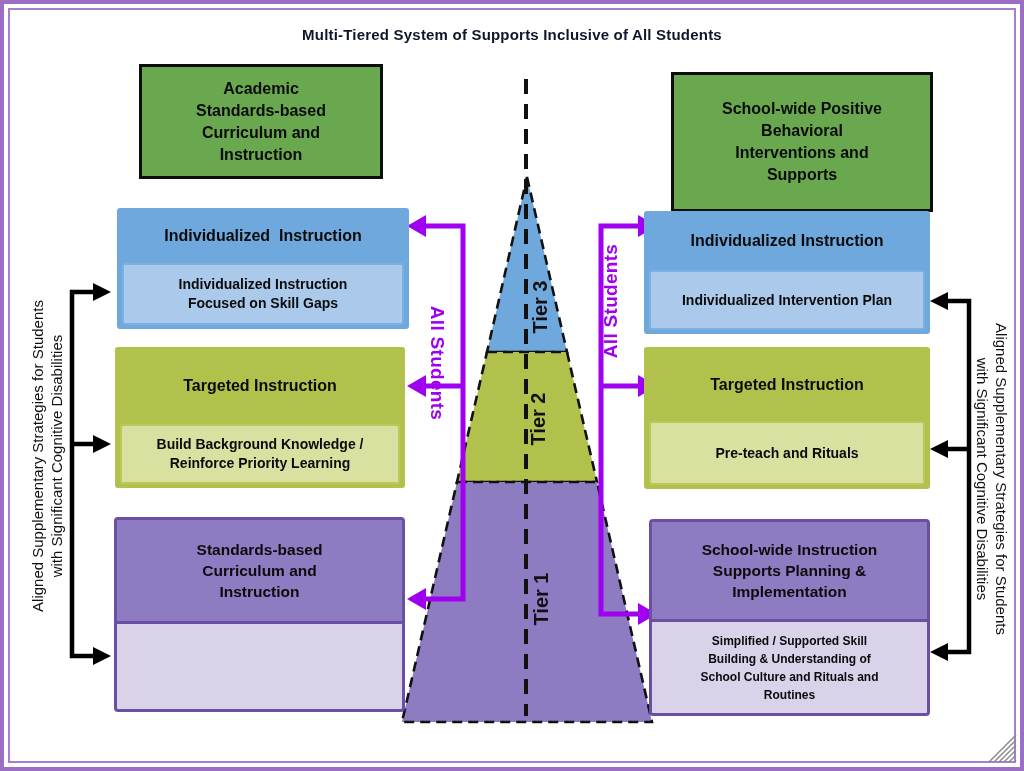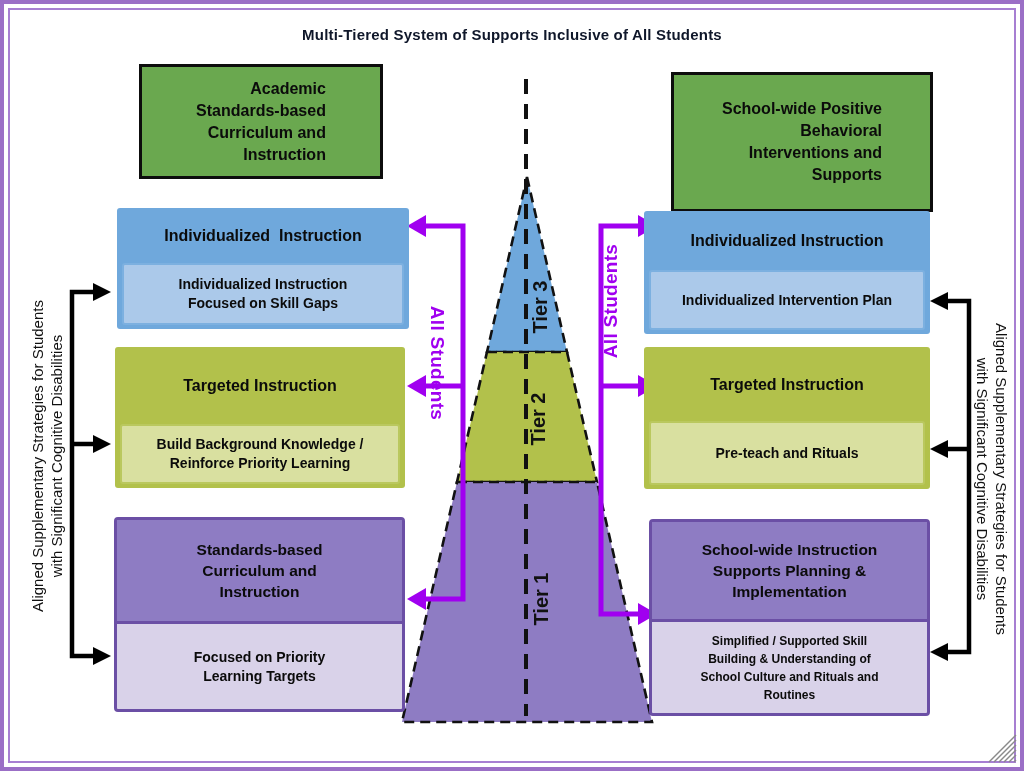--- a/index.html
+++ b/index.html
@@ -11,21 +11,21 @@
   .inner-frame{
     position:absolute;left:4px;top:4px;right:4px;bottom:4px;
     border:2px solid #a77fd2;pointer-events:none;
   }
   .title{
     position:absolute;left:0;top:22px;width:100%;text-align:center;
     font-size:15px;font-weight:bold;color:#0f172a;letter-spacing:.2px;
   }
   .banner{
     position:absolute;background:#6aa84f;border:3px solid #0d0d0d;
-    display:flex;align-items:center;justify-content:center;text-align:right;
+    display:flex;align-items:center;justify-content:center;text-align:center;
     font-weight:bold;font-size:16px;line-height:22px;color:#0b0b0b;
     white-space:pre-wrap;box-sizing:border-box;
   }
   #banner-academic{left:135px;top:60px;width:244px;height:115px;}
   #banner-behavioral{left:667px;top:68px;width:262px;height:140px;}
 
   .card{position:absolute;display:flex;flex-direction:column;box-sizing:border-box;border-radius:3px;}
   .card-header{
     flex:1;display:flex;align-items:center;justify-content:center;text-align:center;
     font-weight:bold;font-size:16px;line-height:21px;color:#0b0b0b;white-space:pre-wrap;
@@ -155,22 +155,20 @@
   </div>
   <div class="card olive-card" id="card-l2">
     <div class="card-header">Targeted Instruction</div>
     <div class="card-sub">Build Background Knowledge /
 Reinforce Priority Learning</div>
   </div>
   <div class="card purple-card" id="card-l1">
     <div class="card-header">Standards-based
 Curriculum and
 Instruction</div>
-    <div class="card-sub">Focused on Priority
-Learning Targets</div>
   </div>
 
   <div class="card blue-card" id="card-r3">
     <div class="card-header">Individualized Instruction</div>
     <div class="card-sub">Individualized Intervention Plan</div>
   </div>
   <div class="card olive-card" id="card-r2">
     <div class="card-header">Targeted Instruction</div>
     <div class="card-sub">Pre-teach and Rituals</div>
   </div>

